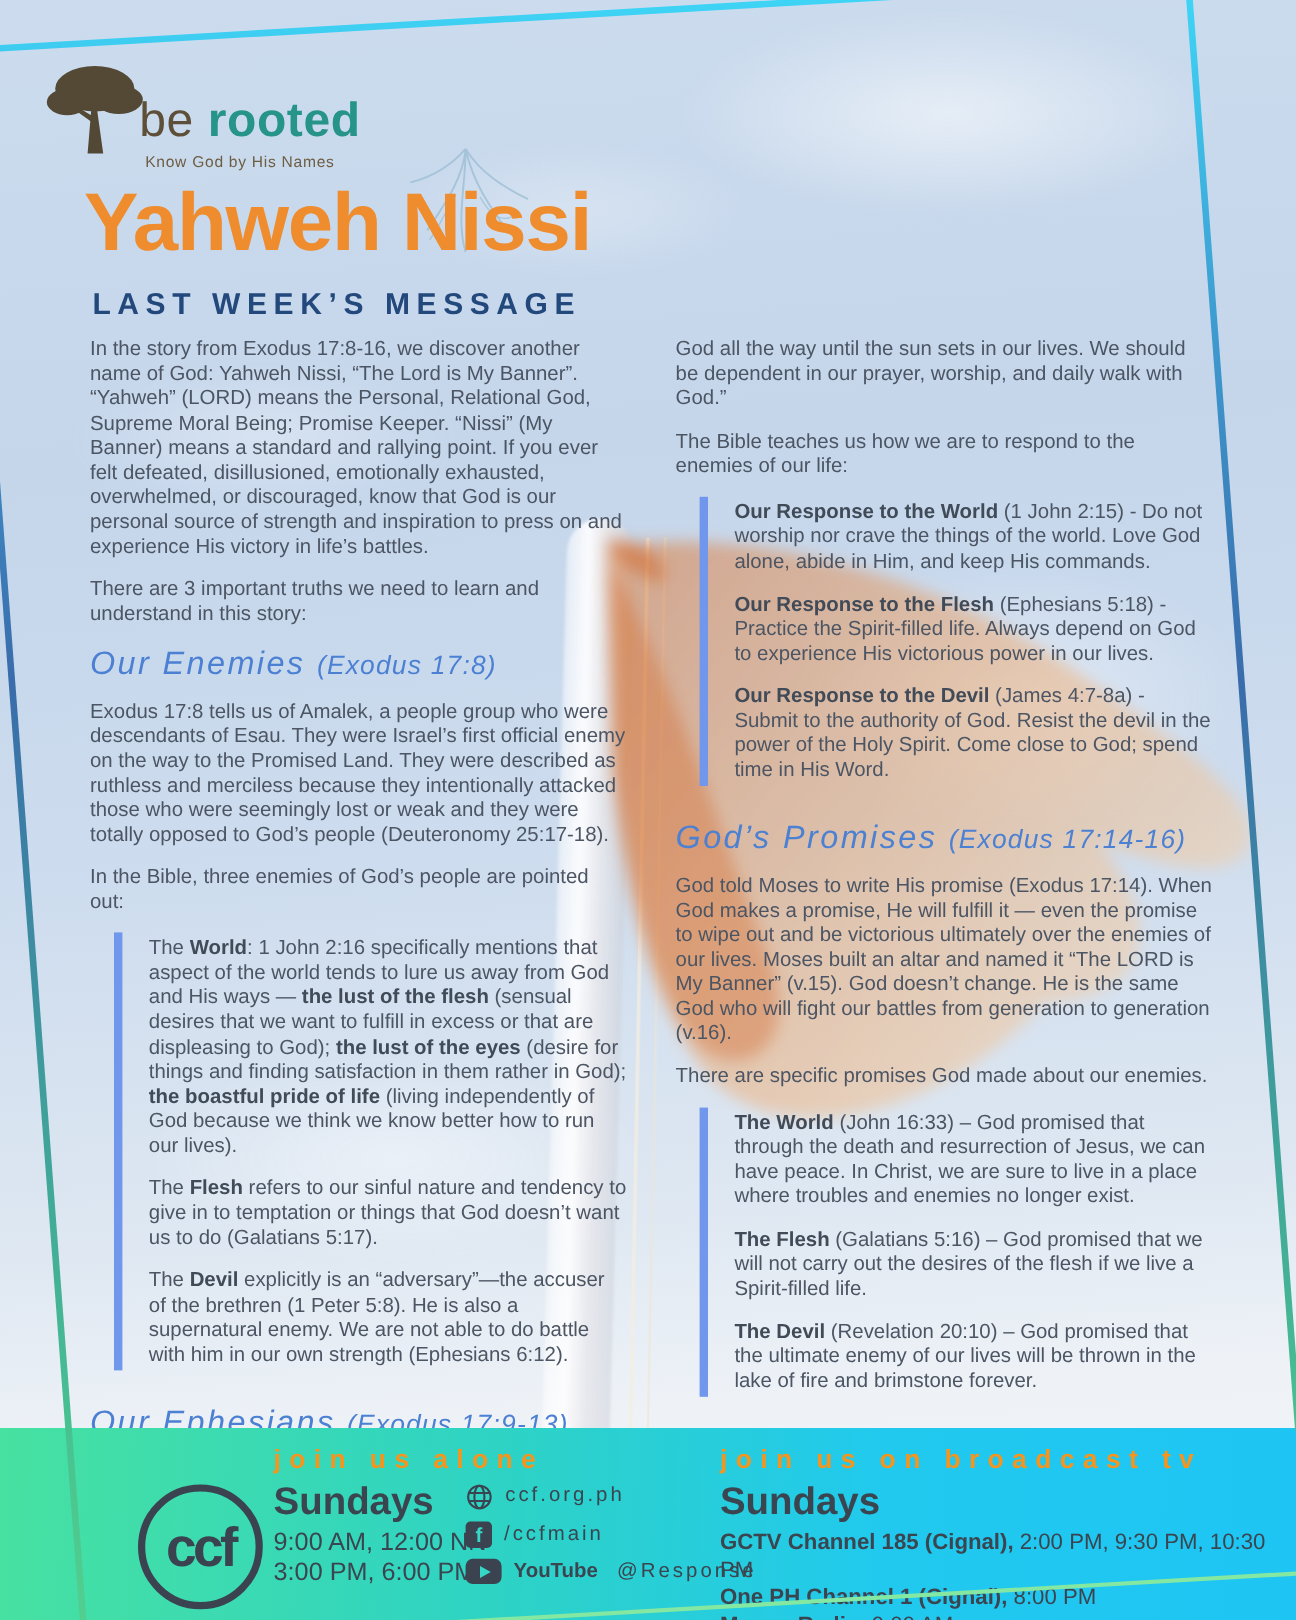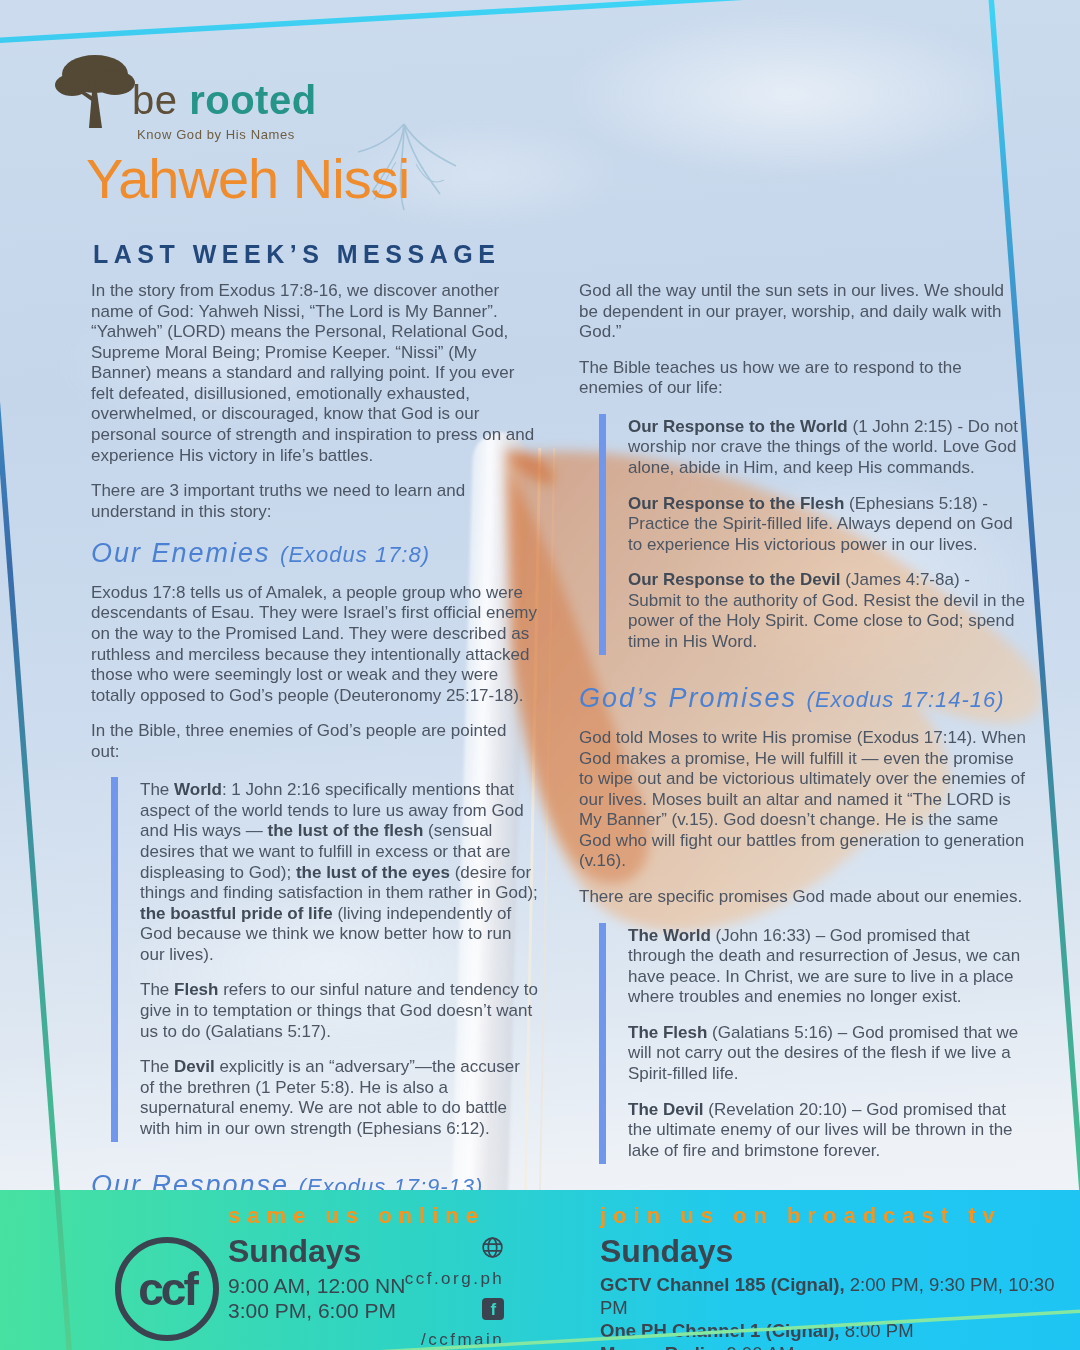--- a/index.html
+++ b/index.html
@@ -17,34 +17,34 @@
 
   .pole{position:absolute;left:452px;top:432px;width:56px;height:762px;
     background:linear-gradient(90deg,rgba(255,255,255,.5) 0%,rgba(253,253,254,.95) 32%,rgba(230,231,236,.9) 64%,rgba(204,207,215,.5) 100%);
     border-radius:28px 28px 0 0;transform:rotate(1.6deg);transform-origin:50% 100%;filter:blur(1.5px);}
   .rope{position:absolute;left:524px;top:448px;width:3px;height:742px;
     background:rgba(243,238,224,.75);transform:rotate(1.1deg);transform-origin:50% 100%;filter:blur(.5px);}
   .rope.r2{left:539px;width:2px;background:rgba(236,229,213,.6);}
 
   .bg-svg,.frame-svg{position:absolute;left:0;top:0;pointer-events:none;}
   .bg-svg{z-index:2;}
-  .content{position:absolute;left:16px;top:0;width:952px;height:1350px;z-index:10;}
+  .content{position:absolute;left:0;top:0;width:952px;height:1350px;z-index:10;}
   .frame-svg{z-index:25;}
   .footer{position:absolute;left:0;top:1190px;width:1080px;height:160px;z-index:20;
     background:linear-gradient(92deg,#47e1a1 0%,#2ed3c4 38%,#21c9ee 68%,#1ec5f4 100%);}
 
   
   .brand-text{position:absolute;left:116px;top:78px;font-size:40px;letter-spacing:.5px;}
   .brand-be{color:#5d4f38;}
   .brand-rooted{color:#27948a;font-weight:bold;}
   .brand-tagline{position:absolute;left:121px;top:127px;font-size:13px;color:#6d5d43;letter-spacing:.6px;}
   .tree{position:absolute;left:33px;top:48px;}
   .roots{position:absolute;left:328px;top:122px;opacity:.65;}
 
-  .title{position:absolute;left:70px;top:146px;font-size:56px;font-weight:normal;color:#ee8c2e;letter-spacing:-1px;}
+  .title{position:absolute;left:70px;top:146px;font-size:68px;font-weight:bold;color:#ee8c2e;letter-spacing:-1px;}
   .subtitle{position:absolute;left:77px;top:240px;font-size:25px;font-weight:bold;color:#23497c;letter-spacing:5.5px;}
 
   .col{position:absolute;top:281px;width:447px;color:#4c5563;font-size:17px;line-height:1.21;}
   .col-left{left:75px;}
   .col-right{left:563px;}
   .col p{margin:0 0 15px 0;}
   .col b{color:#414b58;}
   h3.section{margin:27px 0 13px 0;color:#4c80d3;font-weight:400;font-size:27px;letter-spacing:2px;font-style:italic;}
   h3.section .ref{font-size:22px;letter-spacing:1px;}
   h3.first{margin-top:12px;}
@@ -55,21 +55,21 @@
   .ccf-logo{position:absolute;left:115px;top:1237px;width:92px;height:92px;border:6px solid #3a434f;
     border-radius:50%;display:flex;align-items:center;justify-content:center;
     color:#3a434f;font-weight:bold;font-size:46px;letter-spacing:-3px;z-index:22;}
   .join{position:absolute;color:#f7941e;font-size:22px;font-weight:bold;letter-spacing:7px;z-index:22;}
   .join-online{left:228px;top:1203px;}
   .join-broadcast{left:600px;top:1203px;}
   .online-block{position:absolute;left:228px;top:1233px;color:#3b4550;z-index:22;}
   .online-block .day,.bc-block .day{font-weight:bold;font-size:32px;margin-bottom:3px;}
   .online-block .time{font-size:21px;line-height:1.2;}
   .links{position:absolute;left:388px;top:1236px;color:#3b4550;z-index:22;}
-  .link-row{display:flex;align-items:flex-end;gap:10px;margin-bottom:9px;flex-direction:column;}
+  .link-row{display:flex;align-items:flex-start;gap:10px;margin-bottom:9px;}
   .link-label{font-size:17px;letter-spacing:2.5px;}
   .fb-icon{width:22px;height:22px;border-radius:4px;background:#3a434f;display:flex;align-items:flex-end;
     justify-content:center;color:#35d8c6;font-weight:bold;font-size:17px;line-height:20px;}
   .yt-icon{width:30px;height:21px;border-radius:6px;background:#3a434f;display:flex;align-items:center;justify-content:center;}
   .yt-tri{width:0;height:0;border-left:9px solid #35d8c6;border-top:5.5px solid transparent;border-bottom:5.5px solid transparent;margin-left:2px;}
   .yt-word{font-weight:bold;font-size:17px;margin:0 6px 0 0;}
   .bc-block{position:absolute;left:600px;top:1233px;color:#3b4550;z-index:22;}
   .bc-row{font-size:18.5px;line-height:1.25;}
 </style>
 </head>
@@ -138,21 +138,21 @@
       <h3 class="section first"><span>Our Enemies</span> <span class="ref">(Exodus 17:8)</span></h3>
       <p>Exodus 17:8 tells us of Amalek, a people group who were descendants of Esau. They were Israel’s first official enemy on the way to the Promised Land. They were described as ruthless and merciless because they intentionally attacked those who were seemingly lost or weak and they were totally opposed to God’s people (Deuteronomy 25:17-18).</p>
       <p>In the Bible, three enemies of God’s people are pointed out:</p>
 
       <blockquote>
         <p>The <b>World</b>: 1 John 2:16 specifically mentions that aspect of the world tends to lure us away from God and His ways — <b>the lust of the flesh</b> (sensual desires that we want to fulfill in excess or that are displeasing to God); <b>the lust of the eyes</b> (desire for things and finding satisfaction in them rather in God); <b>the boastful pride of life</b> (living independently of God because we think we know better how to run our lives).</p>
         <p>The <b>Flesh</b> refers to our sinful nature and tendency to give in to temptation or things that God doesn’t want us to do (Galatians 5:17).</p>
         <p>The <b>Devil</b> explicitly is an “adversary”—the accuser of the brethren (1 Peter 5:8). He is also a supernatural enemy. We are not able to do battle with him in our own strength (Ephesians 6:12).</p>
       </blockquote>
 
-      <h3 class="section"><span>Our Response</span> <span class="ref">(Exodus 17:9-13)</span></h3>
+      <h3 class="section"><span>Our Ephesians</span> <span class="ref">(Exodus 17:9-13)</span></h3>
       <p>Exodus 17:9-10, shows how we must not simply surrender to the enemy. We must do our part in the battle and assume responsibility. The way that we wage war in this battle in our lives is done through the power of God. In Exodus 17:12-13, the statement “his (Moses’) hands were steady until the sun set” reminds us that we need to live lives that are dependent on</p>
     </div>
 
     <div class="col col-right">
       <p>God all the way until the sun sets in our lives. We should be dependent in our prayer, worship, and daily walk with God.”</p>
       <p>The Bible teaches us how we are to respond to the enemies of our life:</p>
 
       <blockquote>
         <p><b>Our Response to the World</b> (1 John 2:15) - Do not worship nor crave the things of the world. Love God alone, abide in Him, and keep His commands.</p>
         <p><b>Our Response to the Flesh</b> (Ephesians 5:18) - Practice the Spirit-filled life. Always depend on God to experience His victorious power in our lives.</p>
@@ -170,21 +170,21 @@
       </blockquote>
     </div>
   </div>
 
   <div class="footer"></div>
 
   <div class="ccf-logo">
       <span>ccf</span>
     </div>
 
-  <div class="join join-online">same us online</div>
+  <div class="join join-online">join us alone</div>
   <div class="online-block">
     <div class="day">Sundays</div>
     <div class="time">9:00 AM, 12:00 NN</div>
     <div class="time">3:00 PM, 6:00 PM</div>
   </div>
 
   <div class="links">
     <div class="link-row">
       <svg width="23" height="23" viewBox="0 0 23 23">
         <g fill="none" stroke="#3a434f" stroke-width="1.7">

